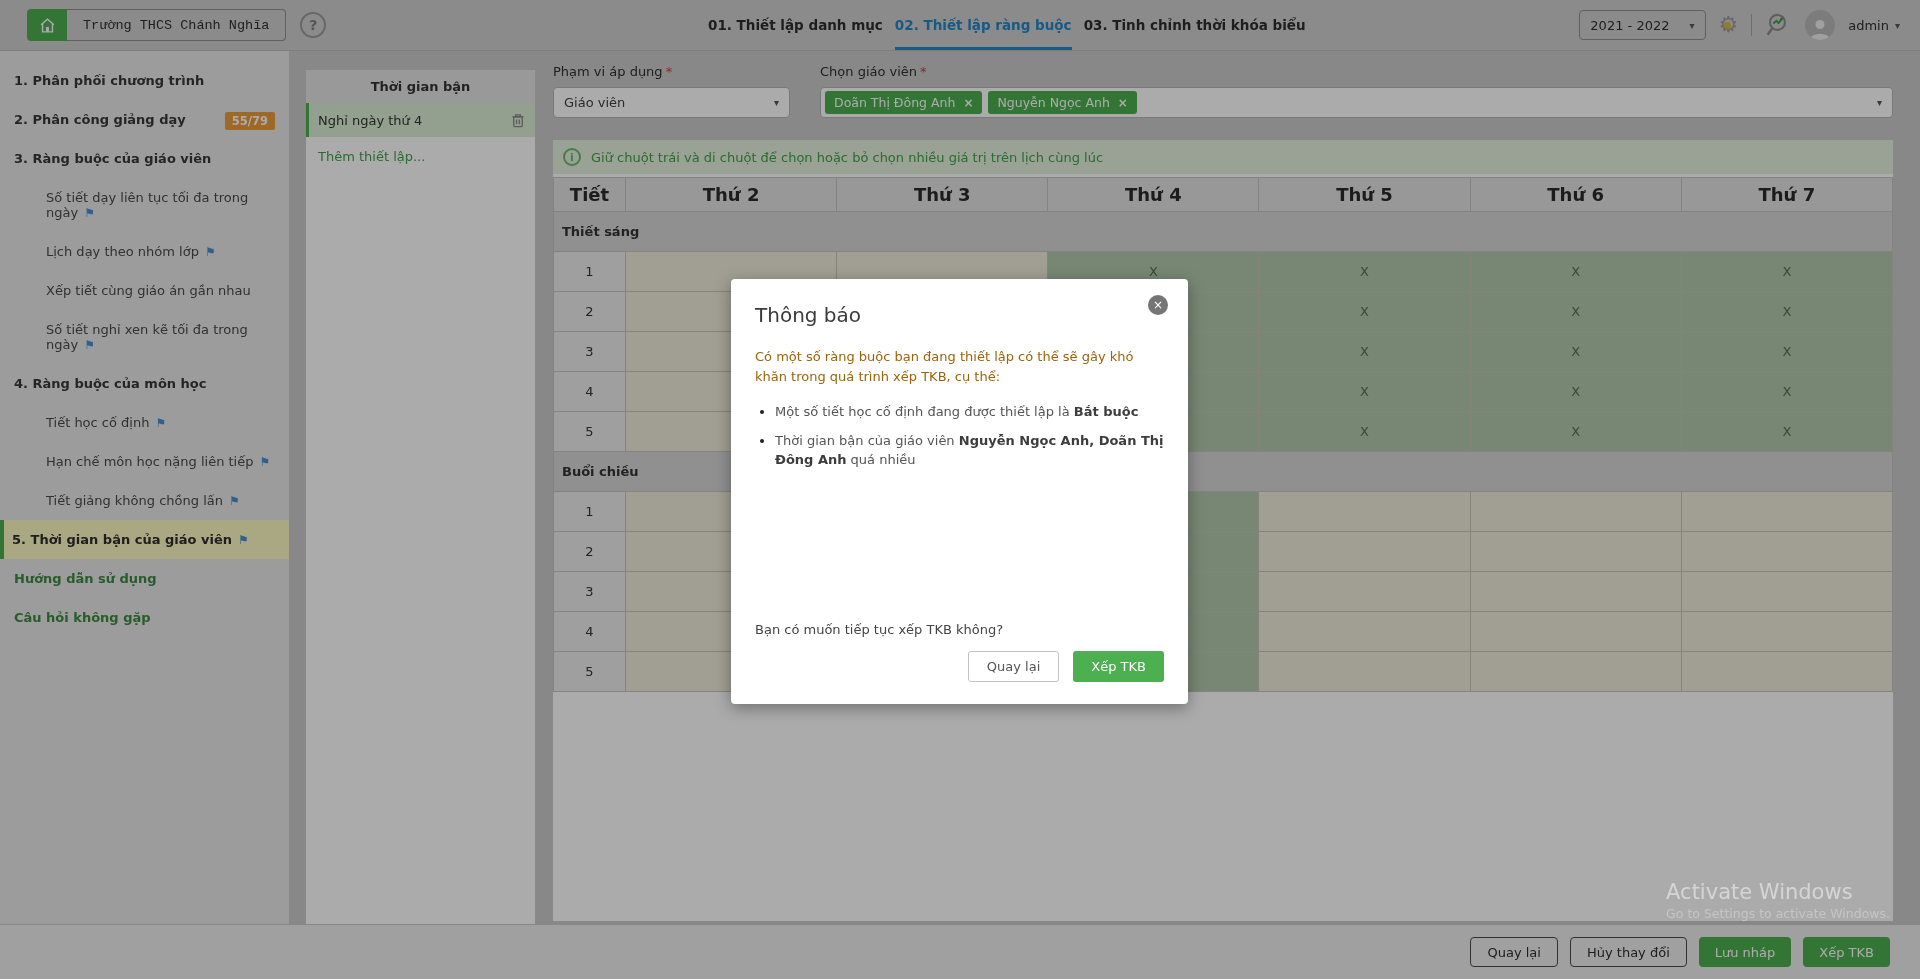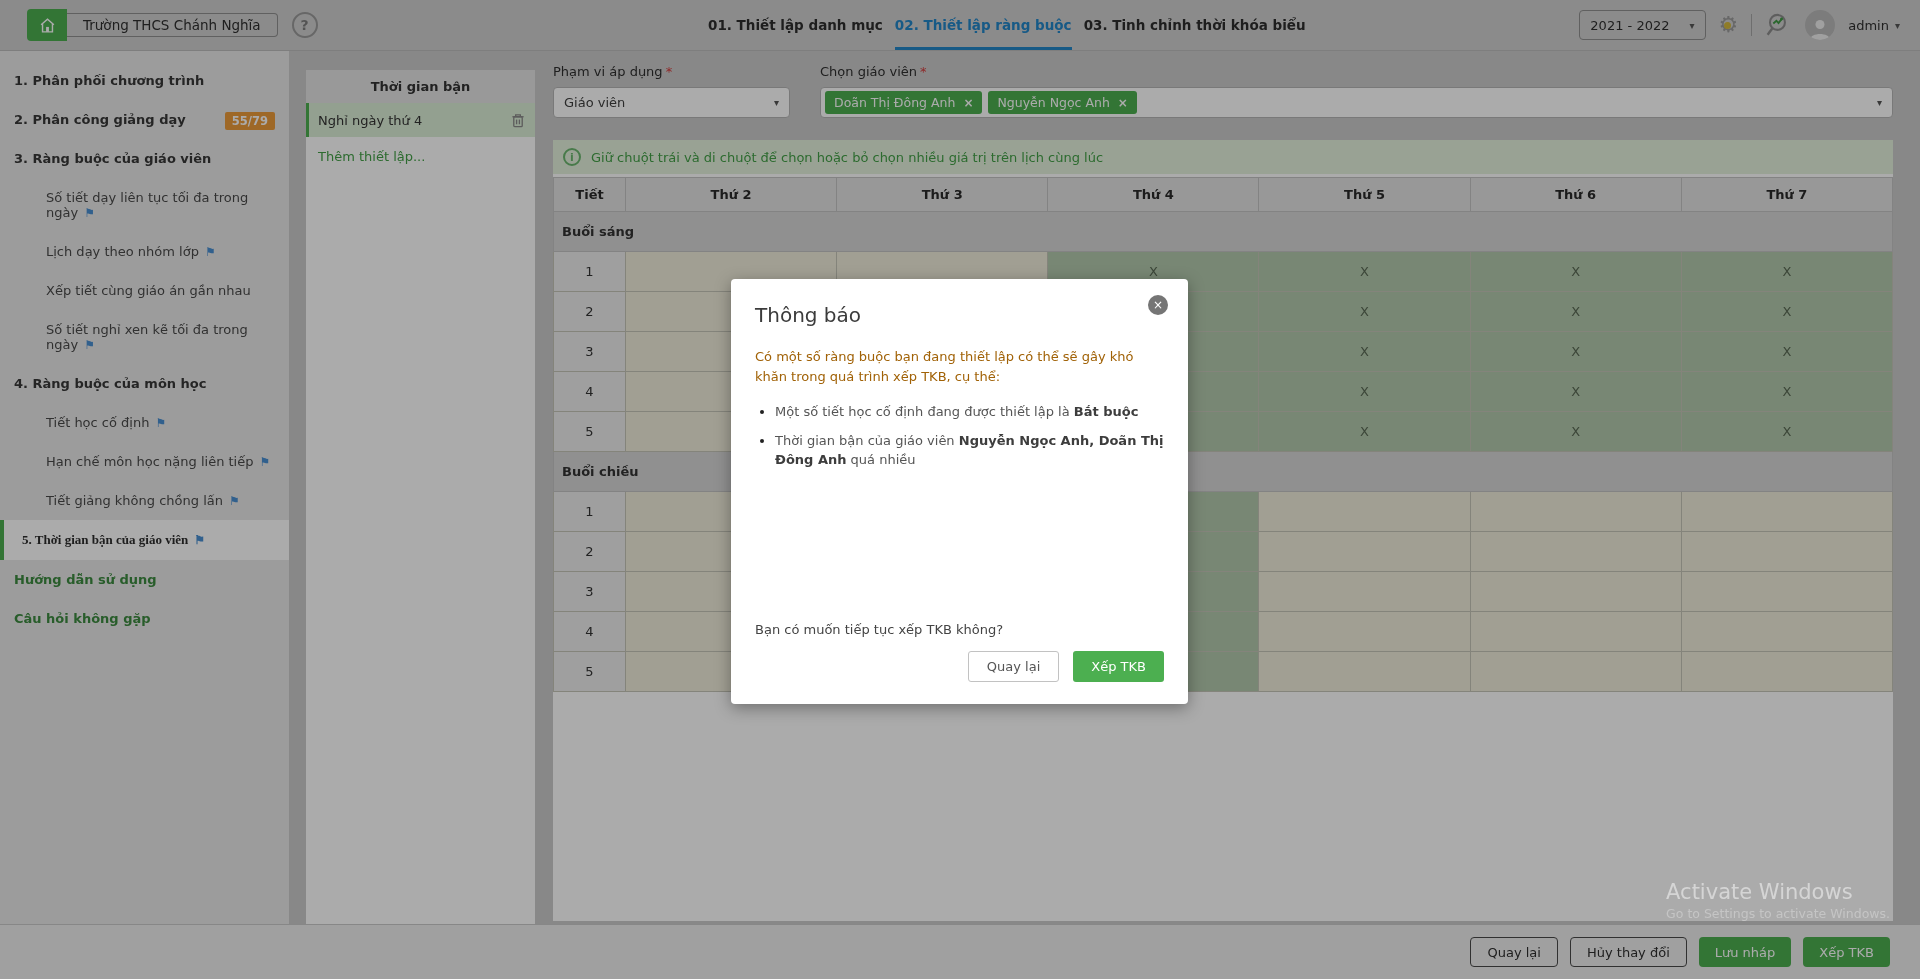--- a/index.html
+++ b/index.html
@@ -3,41 +3,41 @@
 <meta charset="utf-8">
 <style>
   * { margin:0; padding:0; box-sizing:border-box; }
   html,body { width:1920px; height:979px; overflow:hidden; }
   body { font-family:"DejaVu Sans","Liberation Sans",sans-serif; }
   .page { position:relative; width:1920px; height:979px; background:#cbcbcb; overflow:hidden; }
 
   
   .header { position:relative; height:51px; background:#d0d0d0; display:flex; align-items:center; border-bottom:1px solid #bdbdbd; }
   .home-btn { width:40px; height:32px; margin-left:27px; background:var(--accent-green,#27963c); border-radius:4px 0 0 4px; display:flex; align-items:center; justify-content:center; cursor:pointer; }
-  .school-box { height:24px; border:1px solid #8f8f8f; border-left:none; border-radius:0 4px 4px 0; display:flex; align-items:center; padding:0 16px; font-size:13.5px; color:#2f2f2f; }
+  .school-box { height:32px; border:1px solid #8f8f8f; border-left:none; border-radius:0 4px 4px 0; display:flex; align-items:center; padding:0 16px; font-size:13.5px; color:#2f2f2f;font-family:Liberation Mono, monospace; }
   .help-btn { margin-left:14px; width:26px; height:26px; border:2px solid #9a9a9a; border-radius:50%; color:#7d7d7d; font-size:14px; font-weight:bold; display:flex; align-items:center; justify-content:center; cursor:pointer; }
   .tabs { position:absolute; left:708px; top:0; height:100%; display:flex; gap:12px;text-align:center; }
   .tab { display:flex; align-items:center; height:100%; font-size:13.5px; font-weight:600; color:#2e2e2e; cursor:pointer; border-bottom:3px solid transparent; padding-top:3px; }
   .tab.active { color:var(--tab-blue,#2386c8); border-bottom-color:var(--tab-blue,#2386c8); }
   .header-right { margin-left:auto; display:flex; align-items:center; gap:13px; margin-right:20px; }
   .year-select { height:30px; border:1px solid #8f8f8f; border-radius:4px; display:flex; align-items:center; gap:20px; padding:0 10px; font-size:13px; color:#2f2f2f; cursor:pointer; background:transparent;justify-content:flex-end; }
   .chev { font-size:10px; color:#555; }
   .gear { position:relative; font-size:22px; color:#9c9c9c; line-height:1; cursor:pointer; }
   .gear::after { content:""; position:absolute; left:50%; top:50%; width:7px; height:7px; margin:-3px 0 0 -4px; border-radius:50%; background:#d6b93c; }
   .hdr-divider { width:1px; height:22px; background:#a5a5a5; }
   .avatar { width:30px; height:30px; border-radius:50%; background:#b9b9b9; display:flex; align-items:flex-end; justify-content:center; overflow:hidden; cursor:pointer; }
   .admin-wrap { display:flex; align-items:center; gap:6px; font-size:13px; color:#2f2f2f; cursor:pointer; }
 
   
   .body-row { display:flex; height:873px; }
   .sidebar { width:289px; background:#e9e9e9; padding-top:10px; flex:none; }
   .sb-item { padding:12px 14px; font-size:13px; color:#4a4a4a; cursor:pointer; }
   .sb-item.section { font-weight:bold; color:#383838; }
   .sb-item.sub { padding-left:46px; }
-  .sb-item.selected { background:#ffffff; border-left:4px solid var(--accent-green,#4caf50); padding-left:18px; font-weight:bold; color:#2e2e2e;font-family:Liberation Serif, serif; }
+  .sb-item.selected { background:#fef9c3; border-left:4px solid var(--accent-green,#4caf50); padding-left:8px; font-weight:bold; color:#2e2e2e; }
   .sb-item.link { color:#3d8b40; font-weight:bold; }
   .badge { float:right; background:var(--badge-orange,#ec9b3b); color:#fff; font-size:11.5px; font-weight:bold; padding:2px 7px; border-radius:2px; }
   .flag { color:var(--flag-blue,#4a90d2); margin-left:6px; font-size:12px; }
 
   .main { position:relative; flex:1; }
 
   
   .panel { position:absolute; left:17px; top:19px; bottom:0; width:229px; background:#fff; }
   .panel-header { height:33px; background:#e5e5e5; text-align:center; line-height:33px; font-size:13px; font-weight:bold; color:#333; }
   .panel-item { height:34px; background:#dcefd7; border-left:3px solid var(--accent-green,#4caf50); display:flex; align-items:center; justify-content:space-between; padding:0 10px 0 9px; font-size:13px; color:#333; cursor:pointer; }
@@ -55,21 +55,21 @@
   .multi-box { margin-top:8px; height:31px; background:#fff; border:1px solid #b5b5b5; border-radius:4px; display:flex; align-items:center; gap:6px; padding:0 26px 0 4px; position:relative; cursor:pointer; }
   .multi-box .chev { position:absolute; right:10px; }
   .tag { background:var(--accent-green,#4caf50); color:#fff; font-size:12.5px; padding:4px 9px; border-radius:3px; display:flex; align-items:center; gap:8px; }
   .tag-x { font-weight:bold; font-size:12px; cursor:pointer; line-height:1; }
 
   .sheet { margin-top:22px; background:#fff; height:781px; }
   .info-bar { height:34px; background:#e4f2dd; display:flex; align-items:center; gap:10px; padding:0 10px; font-size:13px; color:#43a047; }
   .info-ico { width:18px; height:18px; border:2px solid #6cb76f; border-radius:50%; color:#6cb76f; font-size:11px; font-weight:bold; display:flex; align-items:center; justify-content:center; flex:none; }
 
   table.tt { width:100%; border-collapse:collapse; table-layout:fixed; margin-top:3px; }
-  .tt th { height:34px; background:#e3e3e3; border:1px solid #c3c3c3; font-size:13px; font-weight:bold; color:#2a2a2a; }
+  .tt th { height:34px; background:#e3e3e3; border:1px solid #c3c3c3; font-size:18px; font-weight:bold; color:#2a2a2a; }
   .tt td { border:1px solid #c5c5b8; font-size:13px; }
   .tt td.band { height:40px; background:#d7d7d7; font-weight:bold; color:#333; padding-left:8px; border-color:#c3c3c3; }
   .tt td.period { height:40px; background:#ededed; text-align:center; color:#333; }
   .tt td.free { background:var(--free-cell,#f0eedb); cursor:pointer; }
   .tt td.busy { background:var(--busy-cell,#b4c9ad); color:#5a6a55; text-align:center; cursor:pointer; }
 
   
   .footer { height:55px; background:#efefef; border-top:1px solid #c9c9c9; display:flex; align-items:center; justify-content:flex-end; gap:12px; padding-right:30px; }
   .btn { height:30px; padding:0 16px; border-radius:4px; font-size:13px; cursor:pointer; font-family:inherit; }
   .btn-outline { background:transparent; border:1px solid #4a4a4a; color:#2f2f2f; }
@@ -227,21 +227,21 @@
                   <th>Thứ 2</th>
                   <th>Thứ 3</th>
                   <th>Thứ 4</th>
                   <th>Thứ 5</th>
                   <th>Thứ 6</th>
                   <th>Thứ 7</th>
                 </tr>
               </thead>
             <tbody id="tt-body">
                 <tr>
-                  <td colspan="7" class="band">Buổi sáng</td>
+                  <td colspan="7" class="band">Thiết sáng</td>
                 </tr>
                 <tr>
                   <td class="period">1</td>
                   <td class="free"></td>
                   <td class="free"></td>
                   <td class="busy">X</td>
                   <td class="busy">X</td>
                   <td class="busy">X</td>
                   <td class="busy">X</td>
                 </tr>

